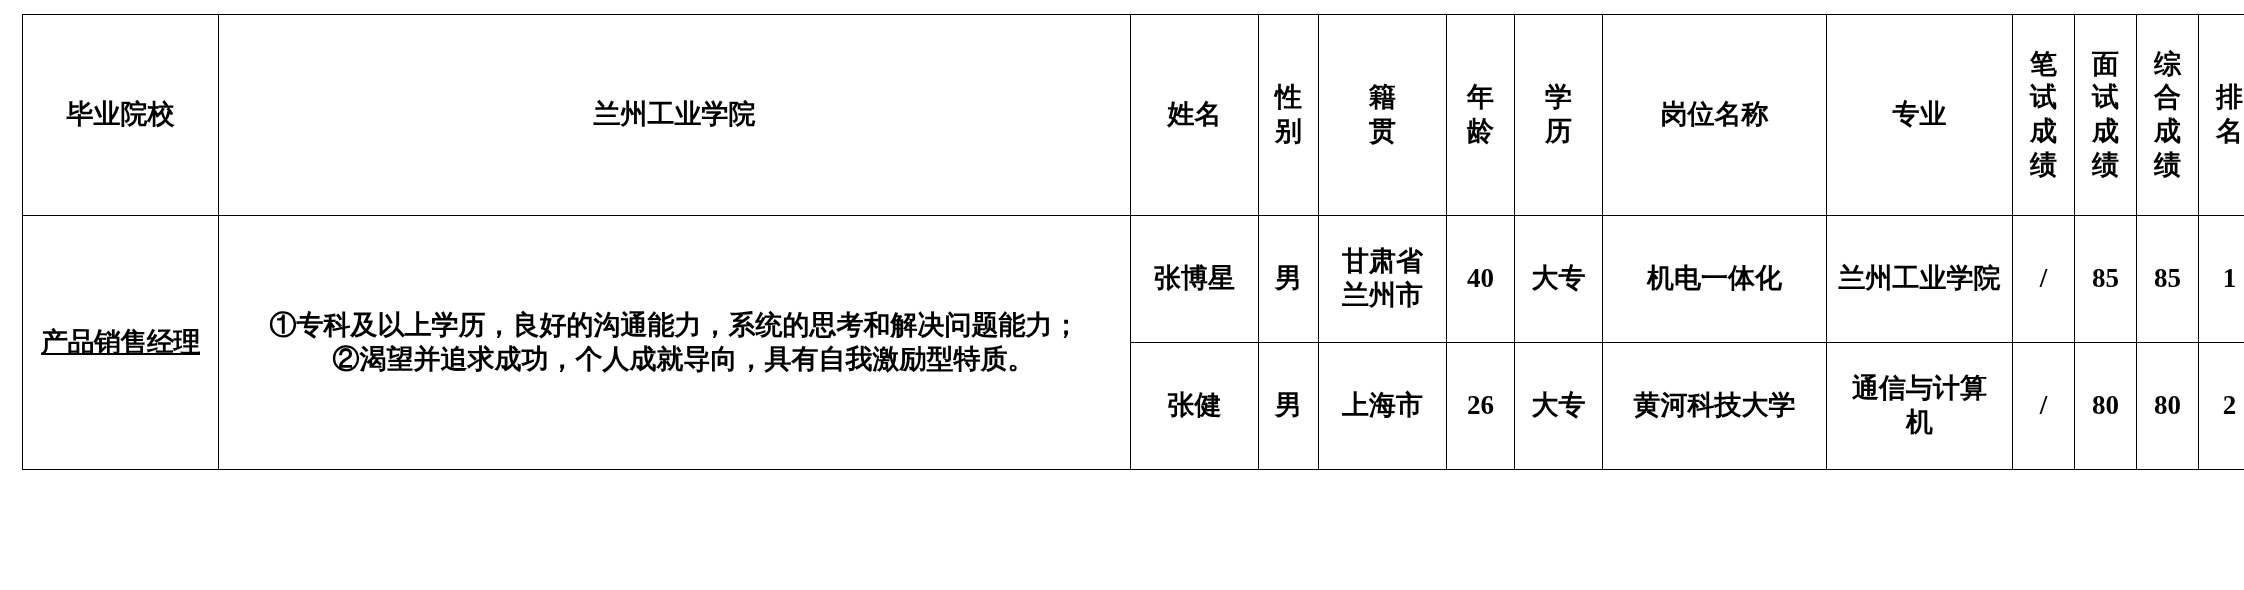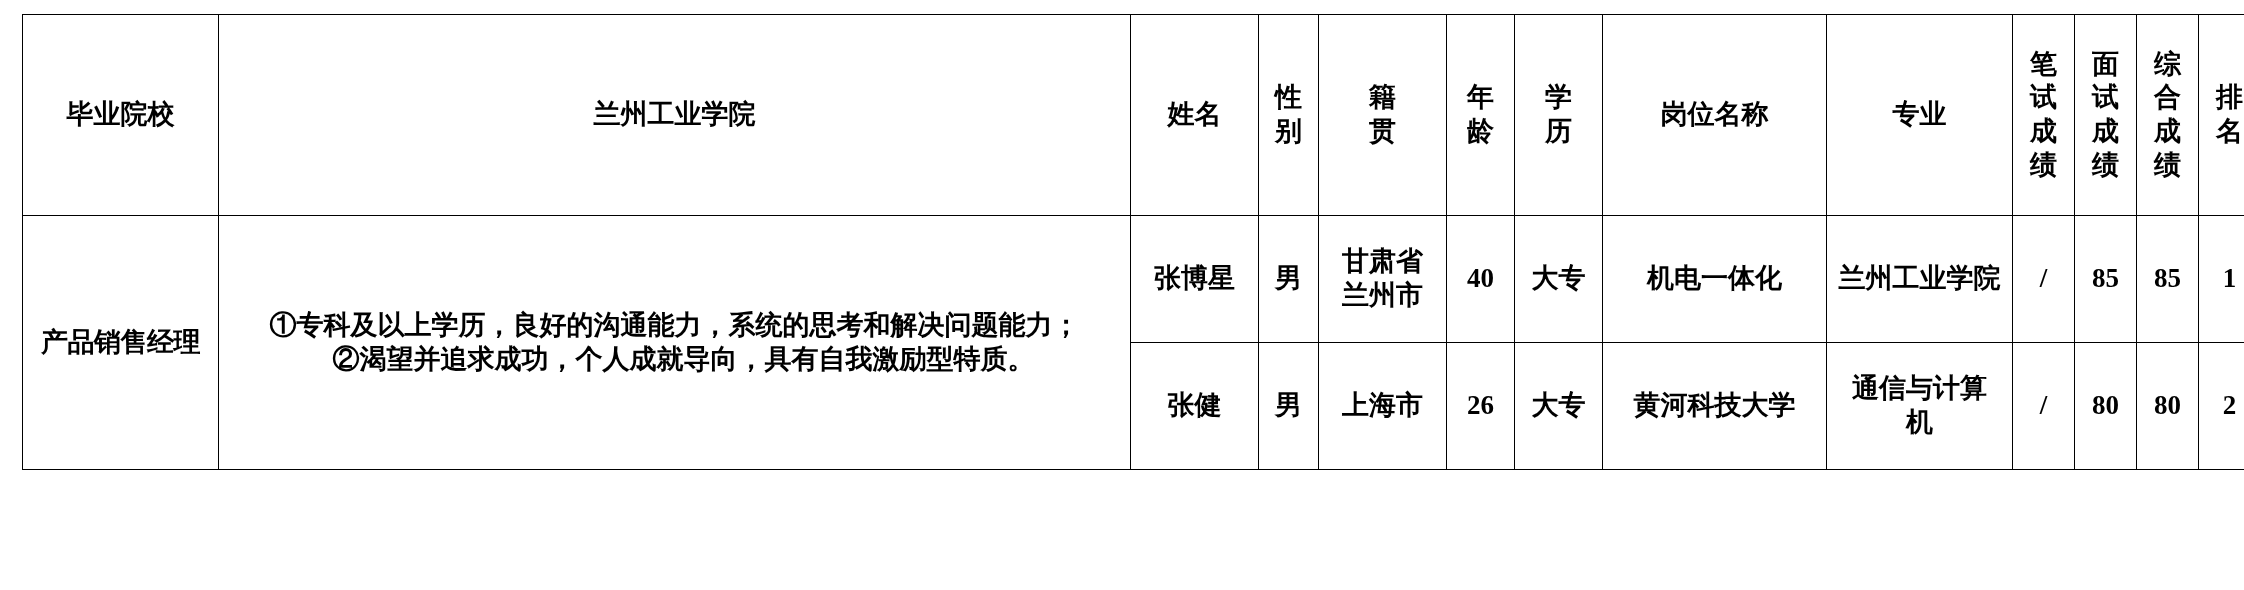--- a/index.html
+++ b/index.html
@@ -68,20 +68,21 @@
     display: block;
   }
   .body-row td {
     height: 118px;
     font-weight: bold;
   }
   .post-cell {
     font-size: 27px;
     font-weight: bold;
     letter-spacing: -0.5px;
+    text-decoration: underline;
   }
   .req-cell {
     text-align: left;
     font-size: 27px;
     line-height: 1.5;
     padding: 6px 14px 6px 14px;
     font-weight: bold;
   }
   .req-line {
     display: block;

